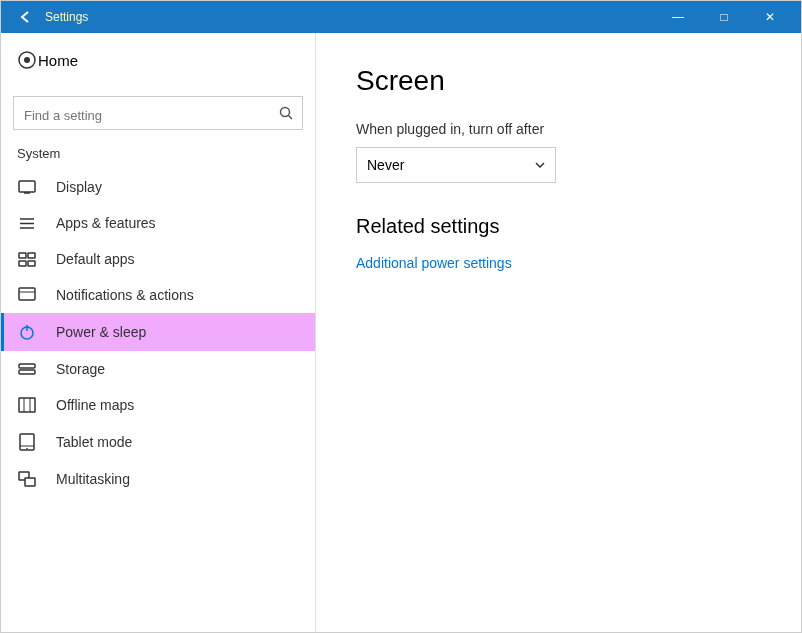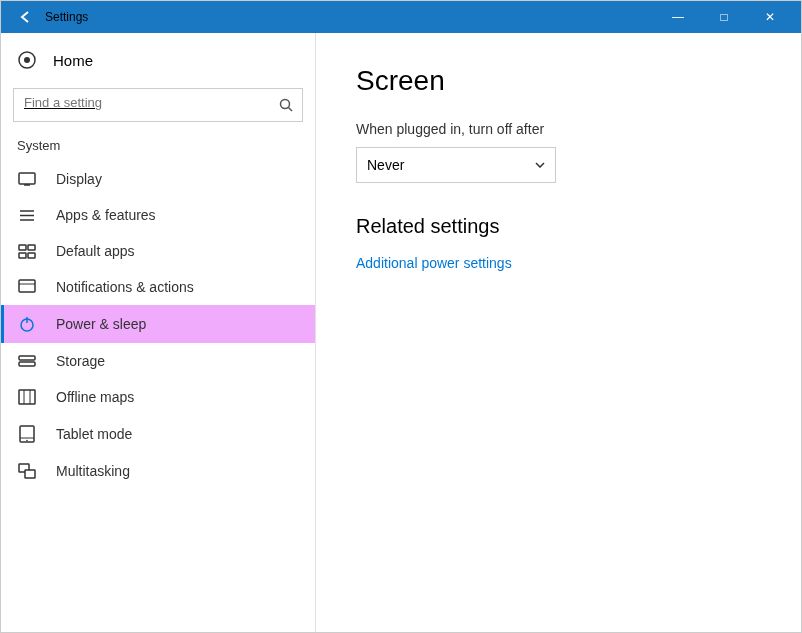--- a/index.html
+++ b/index.html
@@ -30,21 +30,21 @@
       width: 32px;
       height: 32px;
       display: flex;
       align-items: center;
       justify-content: center;
       cursor: pointer;
       color: #fff;
       font-size: 14px;
     }
     .titlebar-title {
-      color: #000000;
+      color: #fef9c3;
       font-size: 12px;
       margin-left: 4px;
       flex: 1;
     }
     .titlebar-controls {
       display: flex;
       gap: 0;
     }
     .titlebar-btn {
       width: 46px;
@@ -68,30 +68,29 @@
       display: flex;
       flex-direction: column;
       flex-shrink: 0;
       overflow-y: auto;
     }
     .sidebar-home {
       display: flex;
       align-items: center;
       padding: 18px 16px;
       cursor: pointer;
-      gap: 16px;
+      gap: 1px;
       font-size: 15px;
     }
     .search-box {
-      margin: 1px 12px 12px 12px;
-      display: flex;
-      align-items: flex-start;
+      margin: 9px 12px 12px 12px;
+      display: flex;
+      align-items: flex-end;
       border: 1px solid #ccc;
       background: #fff;
-      text-decoration: underline;
     }
     .search-box input {
       flex: 1;
       border: none;
       outline: none;
       padding: 6px 10px;
       font-size: 13px;
       font-family: 'Segoe UI', sans-serif;
       background: transparent;
     }

